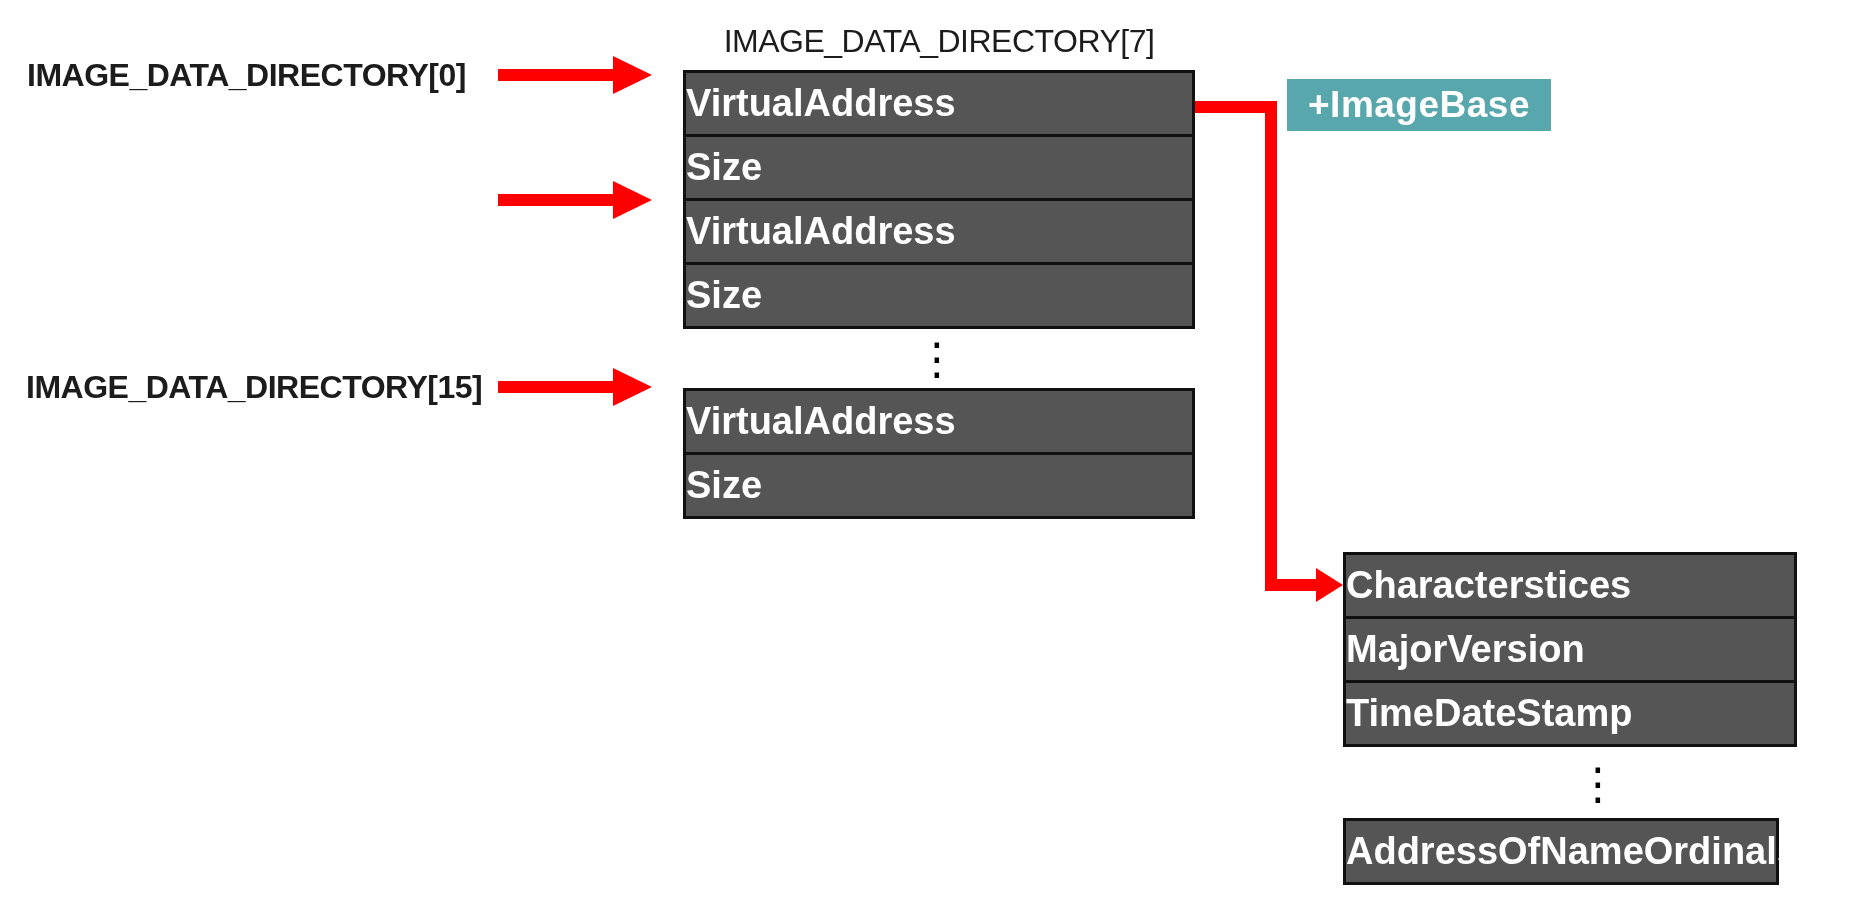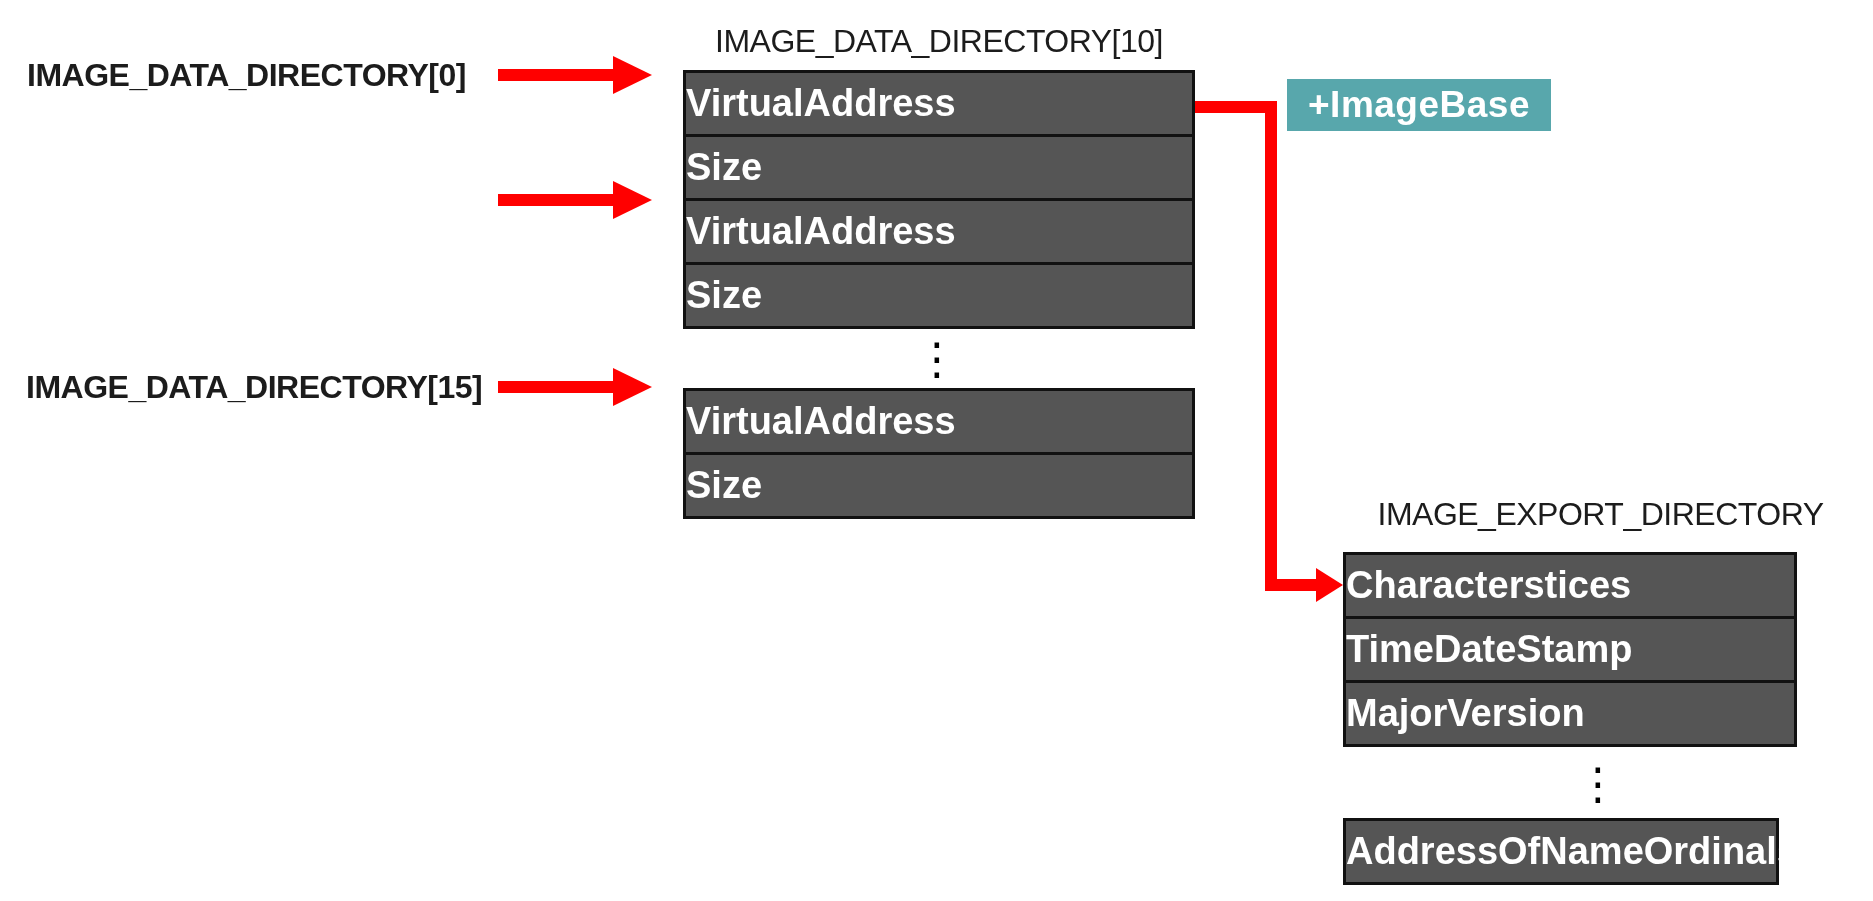--- a/index.html
+++ b/index.html
@@ -112,21 +112,21 @@
   </div>
   <div class="arrow" style="left:498px;top:181px;">
     <div class="tail"></div>
     <div class="head"></div>
   </div>
   <div class="arrow" style="left:498px;top:368px;">
     <div class="tail"></div>
     <div class="head"></div>
   </div>
 
-  <div class="tbl-title" style="left:683px;width:512px;top:19px;">IMAGE_DATA_DIRECTORY[10]</div>
+  <div class="tbl-title" style="left:683px;width:512px;top:19px;">IMAGE_DATA_DIRECTORY[7]</div>
 
   <div class="block" style="left:683px;top:70px;width:512px;">
     <div class="row">VirtualAddress</div>
     <div class="row">Size</div>
     <div class="row">VirtualAddress</div>
     <div class="row">Size</div>
   </div>
 
   <div class="vdots" style="left:937px;top:359px;">⋮</div>
 
@@ -135,26 +135,25 @@
     <div class="row">Size</div>
   </div>
 
   <div class="seg" style="left:1195px;top:101px;width:82px;height:12px;"></div>
   <div class="seg" style="left:1265px;top:101px;width:12px;height:490px;"></div>
   <div class="seg" style="left:1265px;top:579px;width:51px;height:12px;"></div>
   <div class="connector-head" style="left:1316px;top:568px;"></div>
 
   <div class="chip" style="left:1287px;top:79px;width:264px;height:52px;line-height:52px;">+ImageBase</div>
 
-  <div class="tbl-title" style="left:1343px;width:515px;top:492px;">IMAGE_EXPORT_DIRECTORY</div>
 
   <div class="block" style="left:1343px;top:552px;width:454px;">
     <div class="row">Characterstices</div>
+    <div class="row">MajorVersion</div>
     <div class="row">TimeDateStamp</div>
-    <div class="row">MajorVersion</div>
   </div>
 
   <div class="vdots" style="left:1598px;top:784px;">⋮</div>
 
   <div class="block" style="left:1343px;top:818px;width:436px;">
     <div class="row">AddressOfNameOrdinals</div>
   </div>
 
 </div>
 

